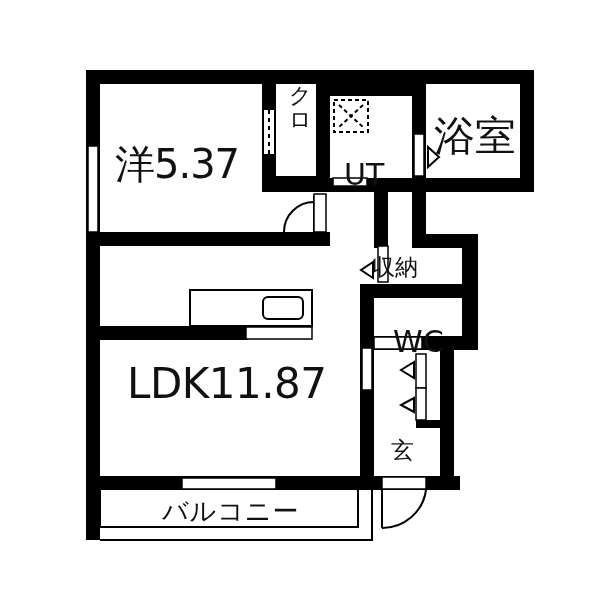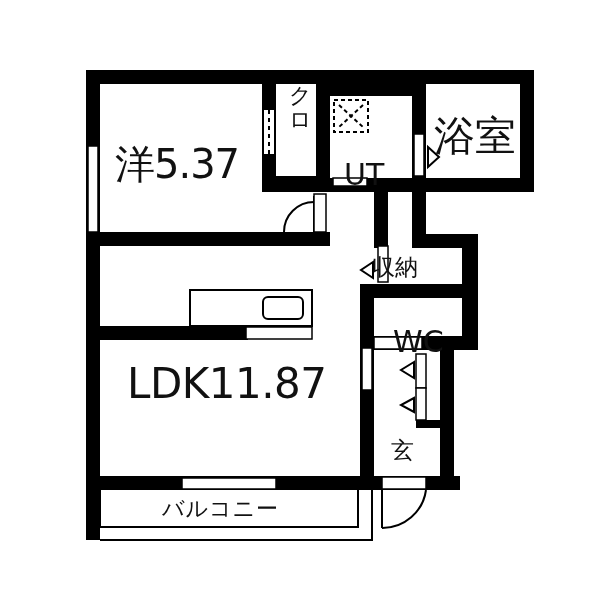--- a/index.html
+++ b/index.html
@@ -7,21 +7,21 @@
     #plan { position: absolute; left: 0; top: 0; width: 600px; height: 600px; }
     .lbl { position: absolute; font-family: "DejaVu Sans", sans-serif; color: #111; white-space: nowrap; line-height: 1; }
     .l-yo { left: 115px; top: 144px; font-size: 40px; letter-spacing: -1px; }
     .l-cl { left: 289px; top: 84px; font-size: 22px; width: 22px; white-space: normal; word-break: break-all; line-height: 1.1; }
     .l-ut { left: 344px; top: 160px; font-size: 30px; }
     .l-bath { left: 434px; top: 116px; font-size: 41px; }
     .l-st { left: 372px; top: 256px; font-size: 23px; }
     .l-wc { left: 393px; top: 327px; font-size: 30px; }
     .l-ldk { left: 127px; top: 363px; font-size: 42px; letter-spacing: -0.5px; }
     .l-gen { left: 391px; top: 439px; font-size: 23px; }
-    .l-bal { left: 162px; top: 498px; font-size: 22px; letter-spacing: 1px; }
+    .l-bal { left: 162px; top: 498px; font-size: 26px; letter-spacing: 1px; }
   </style>
 </head>
 <body>
 
 <svg id="plan" viewBox="0 0 600 600" xmlns="http://www.w3.org/2000/svg">
   <g fill="#000">
 
     <rect x="86" y="70" width="448" height="14"></rect>
 
     <rect x="86" y="70" width="14" height="470"></rect>

